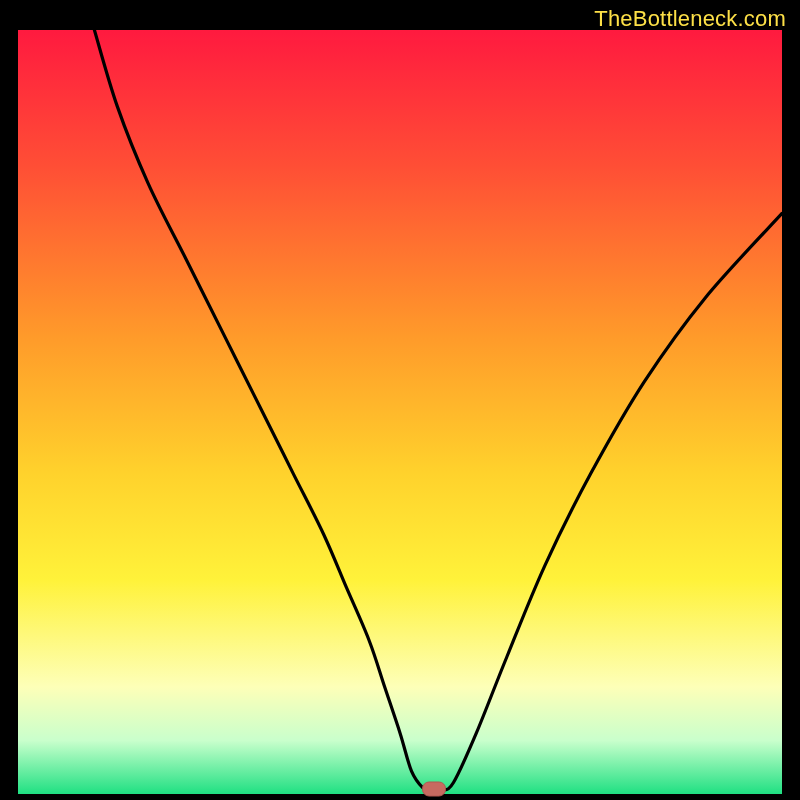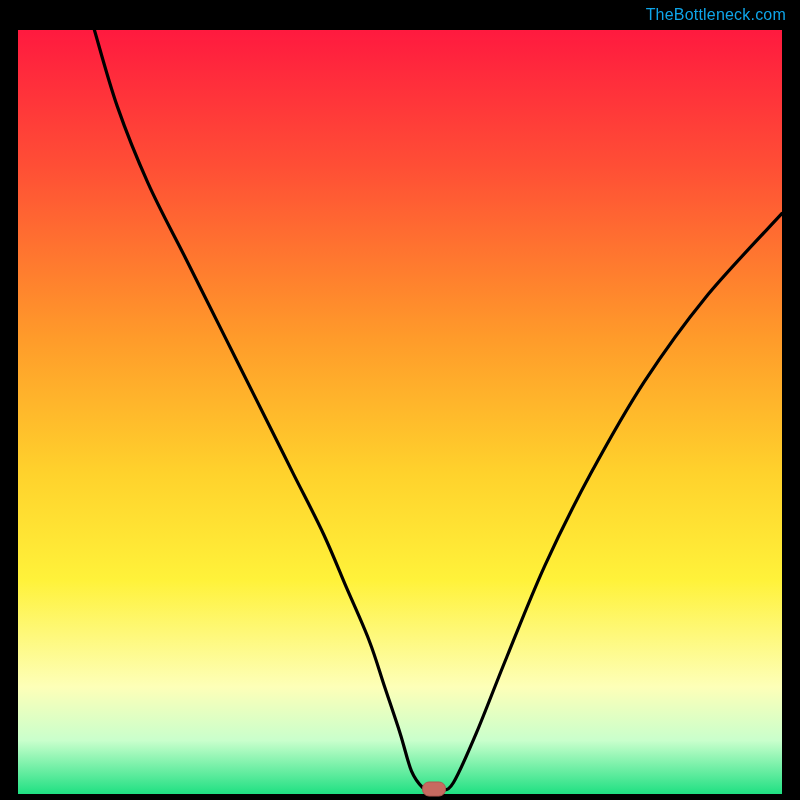--- a/index.html
+++ b/index.html
@@ -23,22 +23,22 @@
     position: absolute;
     left: 0;
     top: 0;
     width: 764px;
     height: 764px;
   }
   .watermark {
     position: absolute;
     top: 6px;
     right: 14px;
-    color: #0ea5e9;
-    font-size: 16px;
+    color: #fde047;
+    font-size: 22px;
     font-weight: 500;
     letter-spacing: 0.2px;
   }
   .marker {
     position: absolute;
     width: 22px;
     height: 13px;
     border-radius: 7px;
     transform: translate(-50%, -50%);
   }

